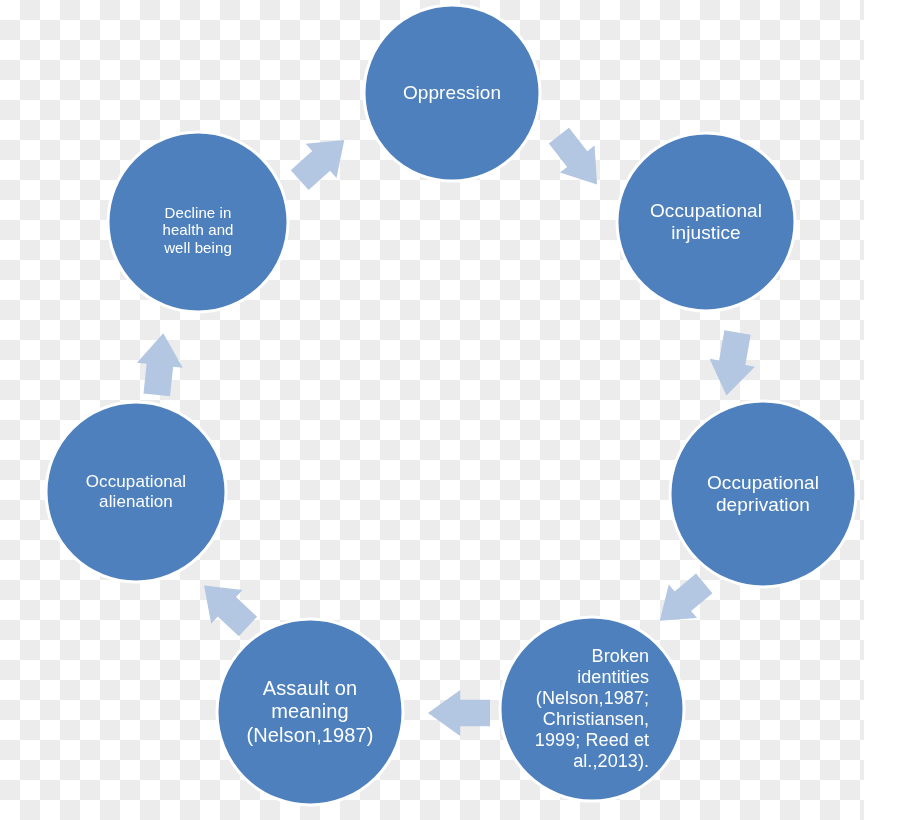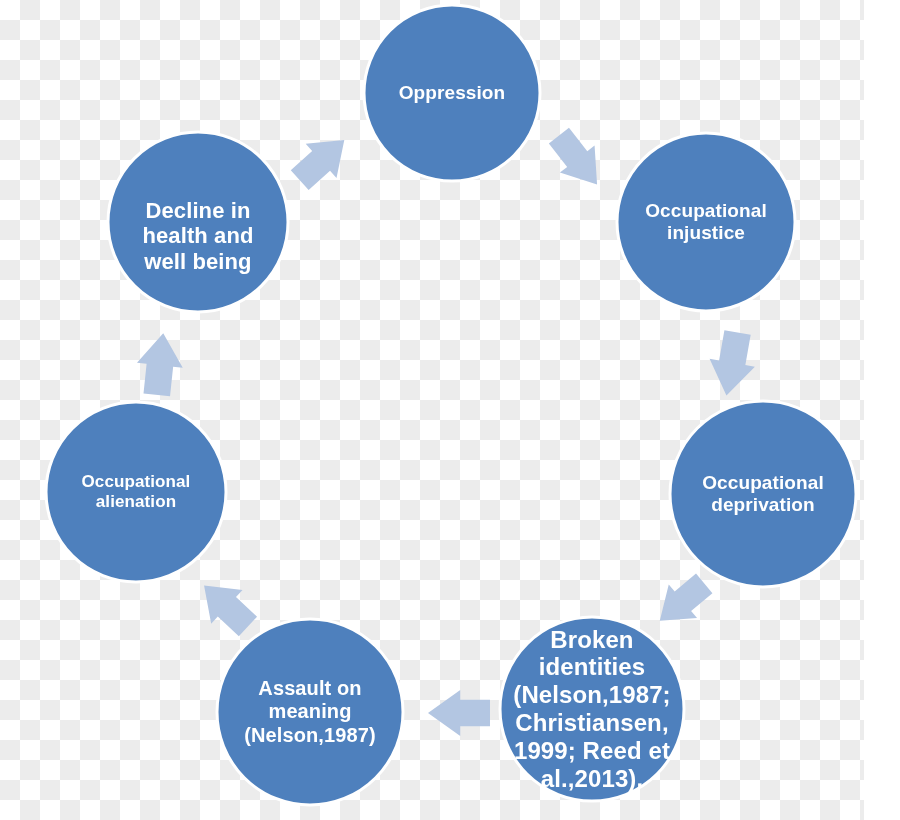--- a/index.html
+++ b/index.html
@@ -18,21 +18,20 @@
     position: relative;
     width: 864px;
     height: 820px;
     
     background-color: #ffffff;
     background-image:
       linear-gradient(45deg, #ececec 25%, transparent 25%, transparent 75%, #ececec 75%),
       linear-gradient(45deg, #ececec 25%, transparent 25%, transparent 75%, #ececec 75%);
     background-size: 40px 40px;
     background-position: 0 0, 20px 20px;
-    font-weight: bold;
   }
 
   #diagram {
     position: absolute;
     left: 0;
     top: 0;
     width: 900px;
     height: 820px;
   }
 
@@ -69,28 +68,28 @@
         <circle cx="136" cy="492" r="90" fill="#4e80bd" stroke="#ffffff" stroke-width="3"></circle>
         <circle cx="198" cy="222" r="90" fill="#4e80bd" stroke="#ffffff" stroke-width="3"></circle>
       </g>
   </svg>
   <div id="label-layer">
       <div class="node-label" style="font-size: 19px; left: 364px; top: 5px; width: 176px; height: 176px; display: flex; align-items: center; justify-content: center;">Oppression</div>
       <div class="node-label" style="font-size: 19px; left: 617px; top: 133px; width: 178px; height: 178px; display: flex; align-items: center; justify-content: center;">Occupational
 injustice</div>
       <div class="node-label" style="font-size: 19px; left: 670px; top: 401px; width: 186px; height: 186px; display: flex; align-items: center; justify-content: center;">Occupational
 deprivation</div>
-      <div class="node-label" style="font-size: 24px; left: 500px; top: 617px; width: 184px; height: 184px; display: flex; align-items: center; justify-content: center;">Broken
+      <div class="node-label" style="font-size: 18px; left: 500px; top: 617px; width: 184px; height: 184px; display: flex; align-items: center; justify-content: center; text-align: right;">Broken
 identities
 (Nelson,1987;
 Christiansen,
 1999; Reed et
 al.,2013).</div>
       <div class="node-label" style="font-size: 20px; left: 217px; top: 619px; width: 186px; height: 186px; display: flex; align-items: center; justify-content: center;">Assault on
 meaning
 (Nelson,1987)</div>
       <div class="node-label" style="font-size: 17px; left: 46px; top: 402px; width: 180px; height: 180px; display: flex; align-items: center; justify-content: center;">Occupational
 alienation</div>
-      <div class="node-label" style="font-size: 22px; left: 108px; top: 146px; width: 180px; height: 180px; display: flex; align-items: center; justify-content: center;">Decline in
+      <div class="node-label" style="font-size: 15px; left: 108px; top: 140px; width: 180px; height: 180px; display: flex; align-items: center; justify-content: center;">Decline in
 health and
 well being</div>
     </div>
 </div>
 
 </body></html>

